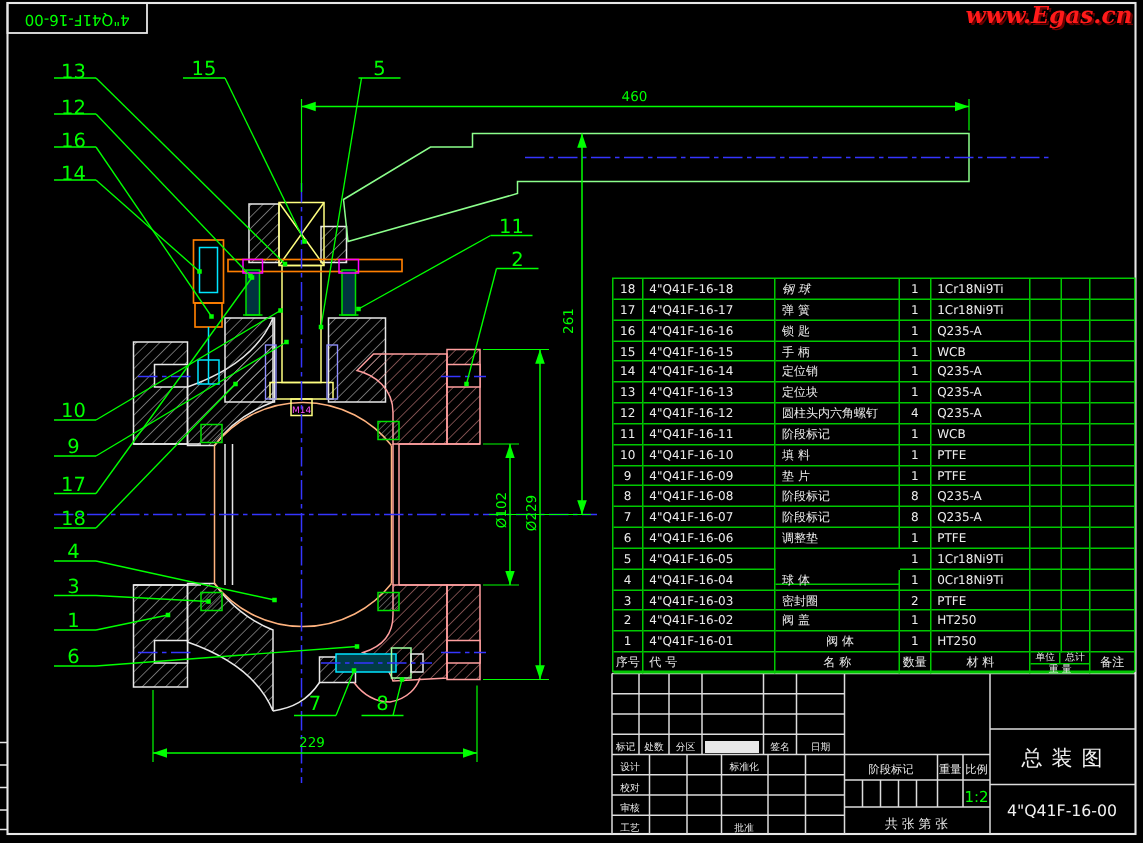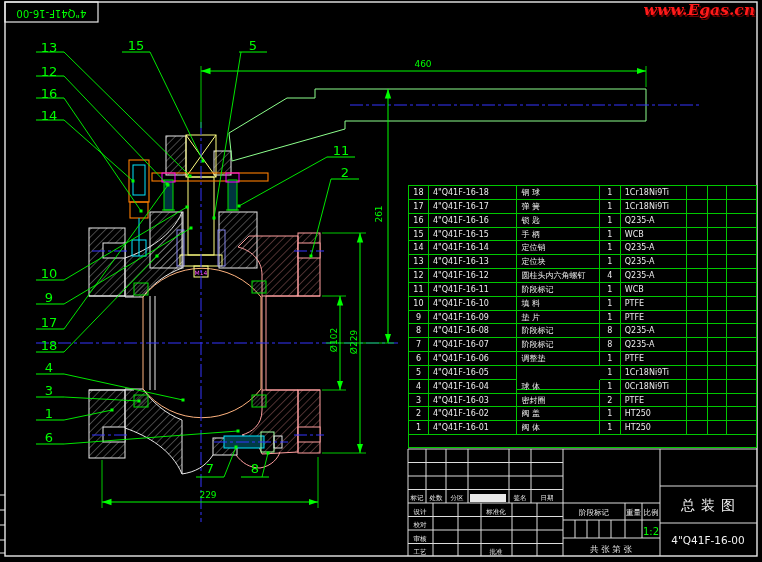--- a/index.html
+++ b/index.html
@@ -351,24 +351,39 @@
     <text x="633.5" y="515" font-size="7.5">重量</text>
     <text x="651" y="515" font-size="7.5">比例</text>
     <text x="611" y="552" font-size="8.5">共  张  第  张</text>
   </g>
   <text x="651" y="534.5" font-size="10" fill="#00ff00" text-anchor="middle">1:2</text>
   <text x="711" y="510" font-size="14" fill="#f2f2f2" text-anchor="middle" letter-spacing="6">总装图</text>
   <text x="708" y="544" font-size="10.5" fill="#f2f2f2" text-anchor="middle">4"Q41F-16-00</text>
 </svg>
 
 <div id="parts-table">
+  <div class="pt-row" id="pt-header" style="top:249.1px;height:13.9px;">
+    <div class="c ctr" style="width:20px">序号</div>
+    <div class="c pl" style="width:89px">代  号</div>
+    <div class="c ctr" style="width:83px">名  称</div>
+    <div class="c ctr" style="width:21px">数量</div>
+    <div class="c ctr" style="width:67px">材  料</div>
+    <div class="wblock" style="width:40px">
+      <div class="wtop">
+        <div>单位</div>
+        <div>总计</div>
+      </div>
+      <div class="wbot">重 量</div>
+    </div>
+    <div class="c ctr last" style="width:29px">备注</div>
+  </div>
 <div class="pt-row" style="top: 0px; height: 13.842px;">
         <div class="c ctr" style="width: 20px;">18</div>
         <div class="c pl" style="width: 89px;">4"Q41F-16-18</div>
-        <div class="c pl" style="width: 83px;">钢  球</div>
+        <div class="c pl" style="width: 83px; font-style: italic;">钢  球</div>
         <div class="c ctr" style="width: 21px;">1</div>
         <div class="c pl" style="width: 67px;">1Cr18Ni9Ti</div>
         <div class="c" style="width: 21px;"></div>
         <div class="c" style="width: 19px;"></div>
         <div class="c last" style="width: 29px;"></div>
       </div>
       <div class="pt-row" style="top: 13.842px; height: 13.842px;">
         <div class="c ctr" style="width: 20px;">17</div>
         <div class="c pl" style="width: 89px;">4"Q41F-16-17</div>
         <div class="c pl" style="width: 83px;">弹  簧</div>
@@ -524,21 +539,21 @@
         <div class="c pl" style="width: 83px;">阀  盖</div>
         <div class="c ctr" style="width: 21px;">1</div>
         <div class="c pl" style="width: 67px;">HT250</div>
         <div class="c" style="width: 21px;"></div>
         <div class="c" style="width: 19px;"></div>
         <div class="c last" style="width: 29px;"></div>
       </div>
       <div class="pt-row" style="top: 235.314px; height: 13.842px;">
         <div class="c ctr" style="width: 20px;">1</div>
         <div class="c pl" style="width: 89px;">4"Q41F-16-01</div>
-        <div class="c pl" style="width: 83px;">阀  体</div>
+        <div class="c pl" style="width: 83px; text-align: center;">阀  体</div>
         <div class="c ctr" style="width: 21px;">1</div>
         <div class="c pl" style="width: 67px;">HT250</div>
         <div class="c" style="width: 21px;"></div>
         <div class="c" style="width: 19px;"></div>
         <div class="c last" style="width: 29px;"></div>
       </div>
     </div>
 
 </div>
 

